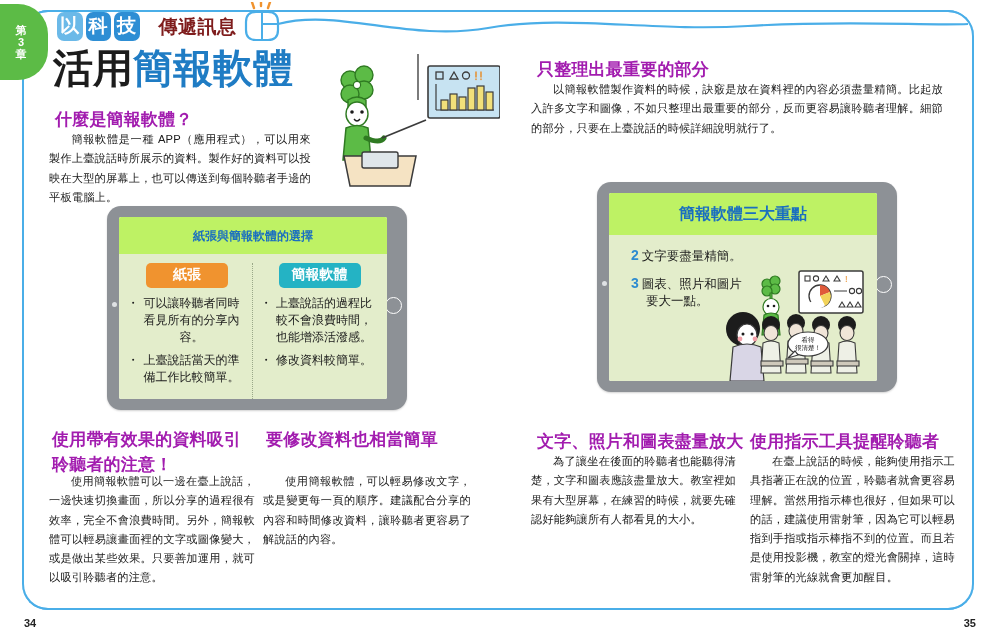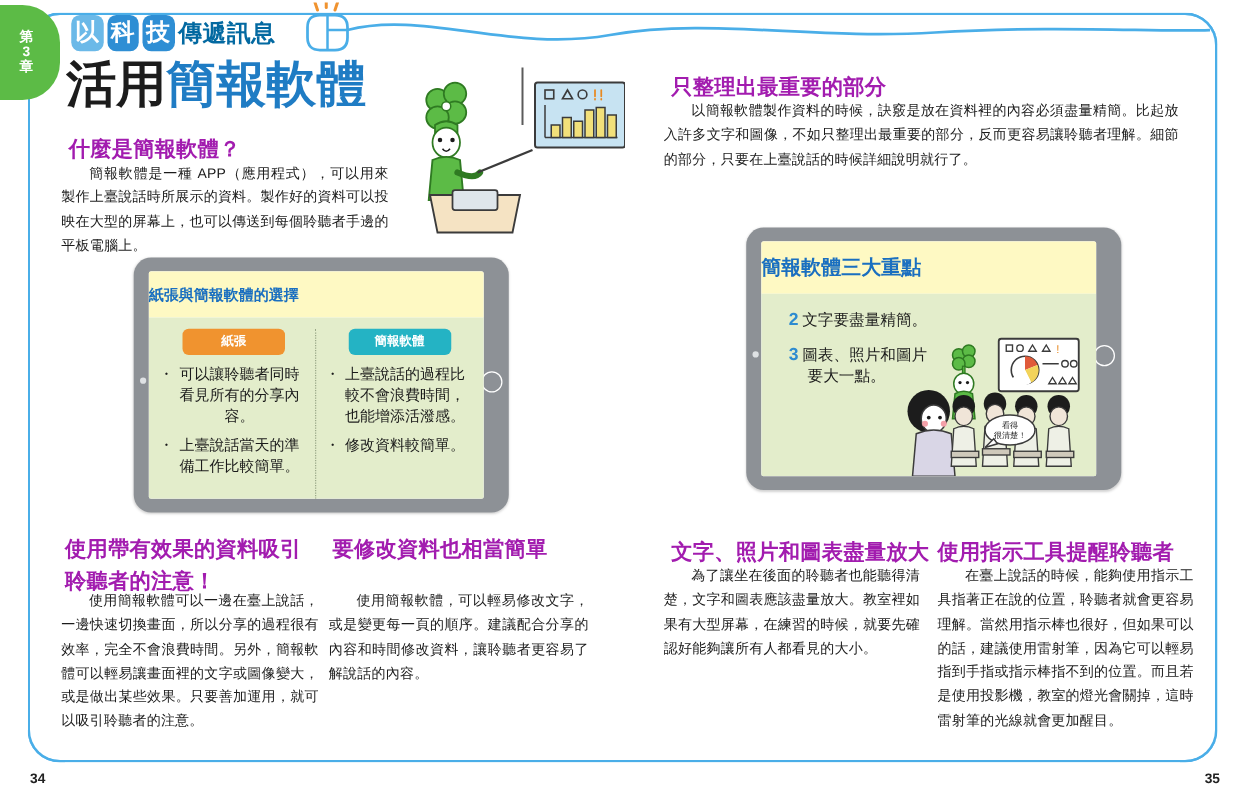--- a/index.html
+++ b/index.html
@@ -52,21 +52,21 @@
     font-size:19px;font-weight:bold;color:#1f6fb5;
     letter-spacing:0.5px;display:flex;align-items:center;gap:1px;
   }
   .kicker .badge{
     display:inline-block;background:#3c9bdd;color:#ffffff;
     border-radius:7px;padding:1px 3px 2px 3px;margin-right:2px;
   }
   .kicker .badge.b1{background:#6bb9e8;}
   .kicker .badge.b2{background:#2e8ed4;}
   .kicker .badge.b3{background:#2e8ed4;}
-  .kicker .plain{color:#0369a1;margin-left:0;}
+  .kicker .plain{color:#7f1d1d;margin-left:16px;}
 
   .main-title{
     position:absolute;left:53px;top:48px;
     font-size:40px;font-weight:bold;letter-spacing:0px;line-height:1;
     white-space:nowrap;
   }
   .main-title .dark{color:#1c1c1c;}
   .main-title .blue{color:#1f7cc4;}
 
   
@@ -90,40 +90,40 @@
     border-radius:2px;
   }
   .tablet .home-btn{
     position:absolute;border:1.6px solid #ffffff;border-radius:50%;
     background:transparent;
   }
   .tablet .cam{
     position:absolute;background:#dfe2e4;border-radius:50%;
   }
   .slide-title{
-    width:100%;text-align:left;font-weight:bold;color:#1a6fc0;
-    background:#fef9c3;box-sizing:border-box;
+    width:100%;text-align:center;font-weight:bold;color:#1a6fc0;
+    background:#bef264;box-sizing:border-box;
   }
   .slide-body{
     background:#e3edcb;width:100%;box-sizing:border-box;
   }
 
   
   #tablet-left{left:107px;top:206px;width:300px;height:204px;}
   #tablet-left .screen{left:12px;top:11px;width:268px;height:182px;}
   #tablet-left .home-btn{right:5px;top:91px;width:15px;height:15px;}
   #tablet-left .cam{left:5px;top:96px;width:5px;height:5px;}
   #tablet-left .slide-title{font-size:12px;padding:11px 0 9px 0;}
   #tablet-left .slide-body{height:145px;padding:9px 10px 0 10px;display:flex;}
   .col{width:50%;box-sizing:border-box;}
   .col.left-col{padding-right:7px;border-right:1.4px dotted #9aa888;}
   .col.right-col{padding-left:9px;}
   .pill{
     display:block;margin:0 auto 7px auto;width:82px;text-align:center;
-    color:#ffffff;font-weight:bold;font-size:10px;
+    color:#ffffff;font-weight:bold;font-size:14px;
     border-radius:5px;padding:3px 0 4px 0;
   }
   .pill.orange{background:#f0932f;}
   .pill.teal{background:#24b3c4;}
   .bullets{font-size:12px;color:#1b1b1b;line-height:1.42;}
   .bullets li{margin-bottom:6px;list-style:none;position:relative;padding-left:9px;text-align:center;}
   .bullets li:before{content:"・";position:absolute;left:-2px;top:0;color:#1b1b1b;}
   .bullets{margin:0;padding:0;}
 
   

